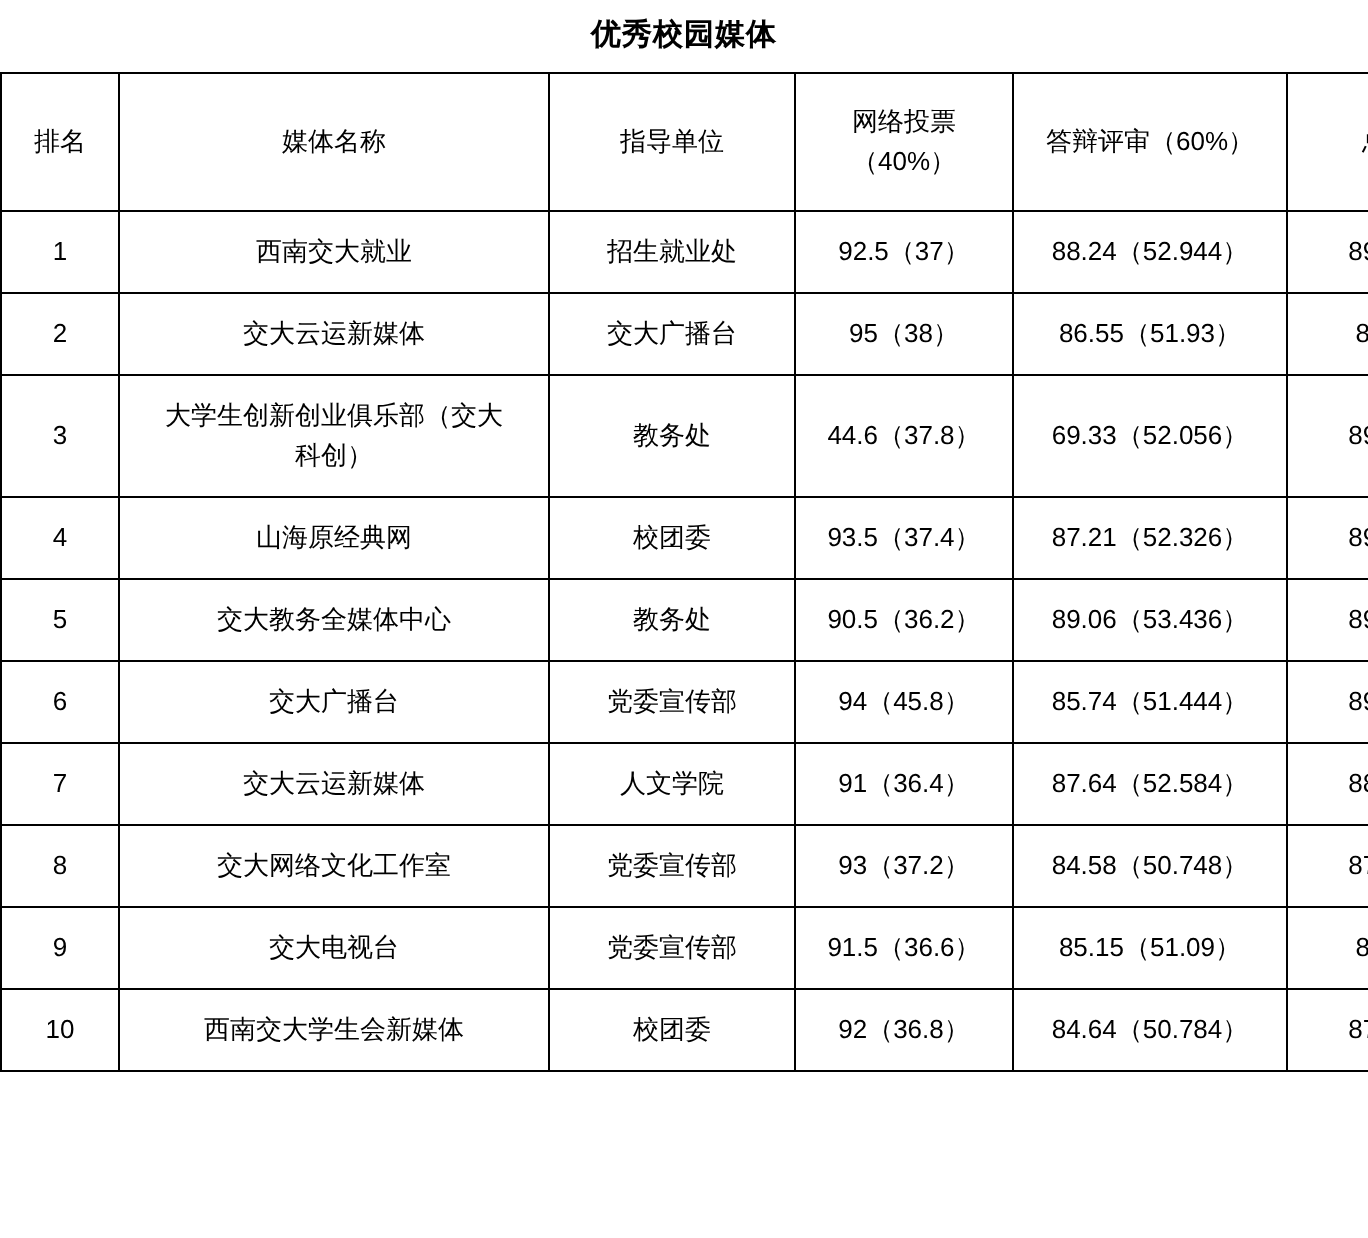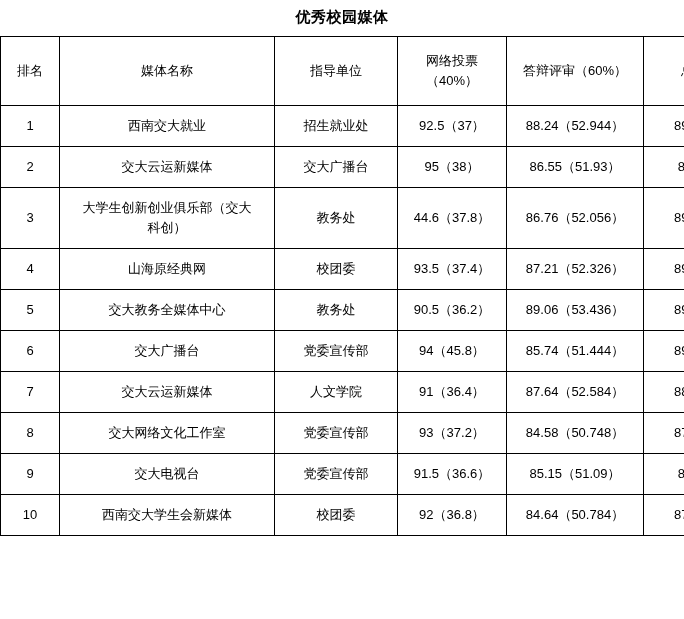--- a/index.html
+++ b/index.html
@@ -105,21 +105,21 @@
         <td>89.93</td>
       </tr>
       <tr class="tall">
         <td>3</td>
         <td>
           <span class="cell-multiline">大学生创新创业俱乐部（交大</span>
           <span class="cell-multiline">科创）</span>
         </td>
         <td>教务处</td>
         <td>44.6（37.8）</td>
-        <td>86.76（52.056）</td>
+        <td>69.33（52.056）</td>
         <td>89.856</td>
       </tr>
       <tr>
         <td>4</td>
         <td>山海原经典网</td>
         <td>校团委</td>
         <td>93.5（37.4）</td>
         <td>87.21（52.326）</td>
         <td>89.726</td>
       </tr>

